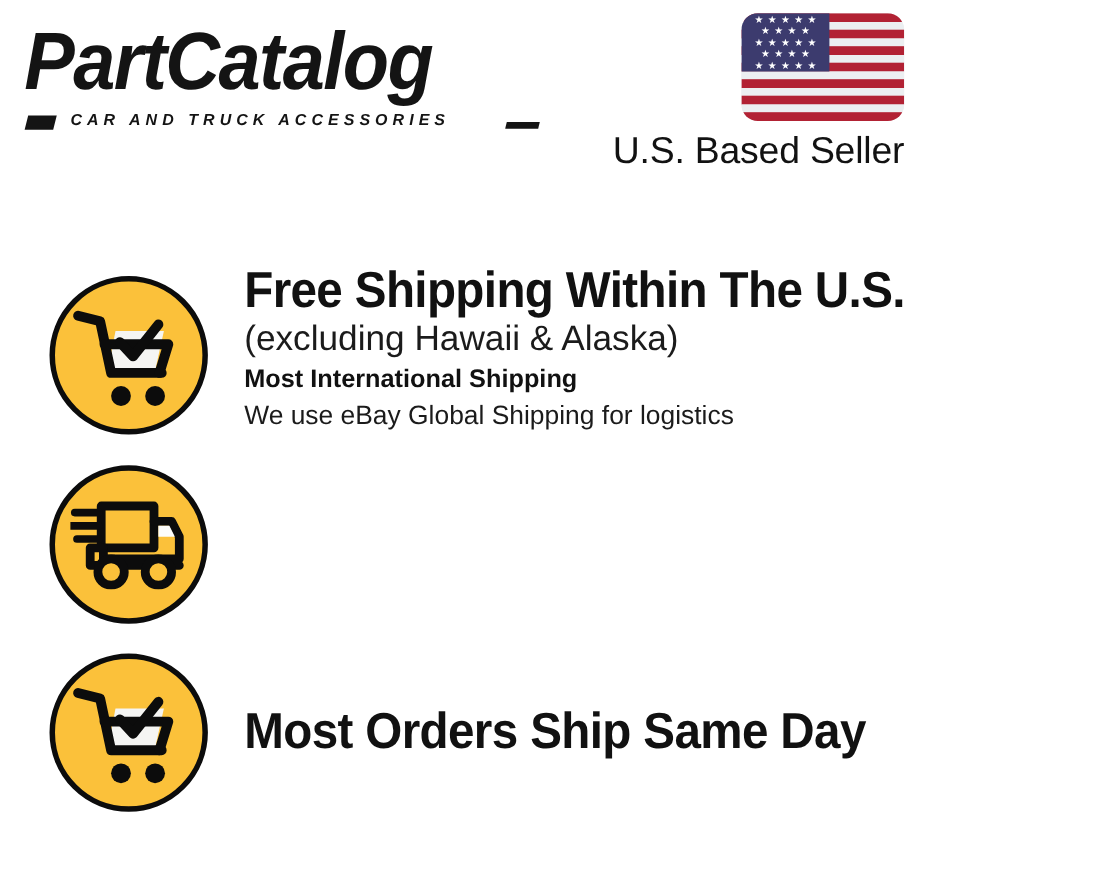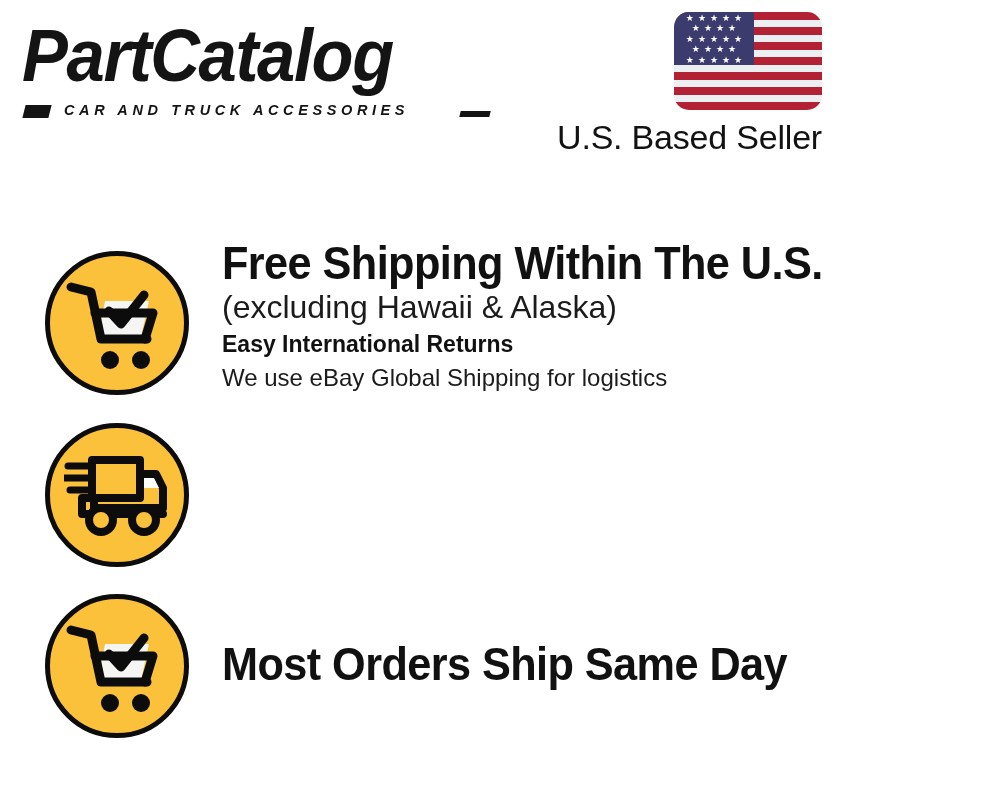--- a/index.html
+++ b/index.html
@@ -309,21 +309,21 @@
         <path d="M6 12 L26 17 L36 64 L82 64" fill="none" stroke="#0c0c0c" stroke-width="9" stroke-linecap="round" stroke-linejoin="round"></path>
         <path d="M30 38 L88 38 L80 64" fill="none" stroke="#0c0c0c" stroke-width="9" stroke-linecap="round" stroke-linejoin="round"></path>
         <path d="M44 36 L56 49 L79 20" fill="none" stroke="#0c0c0c" stroke-width="9" stroke-linecap="round" stroke-linejoin="round"></path>
         <circle cx="45" cy="85" r="9" fill="#0c0c0c"></circle>
         <circle cx="76" cy="85" r="9" fill="#0c0c0c"></circle>
       </svg>
     </div>
     <div class="feature-text">
       <div class="feature-title">Free Shipping Within The U.S.</div>
       <div class="feature-note">(excluding Hawaii &amp; Alaska)</div>
-      <div class="feature-sub-title">Easy International Returns</div>
+      <div class="feature-sub-title">Most International Shipping</div>
       <div class="feature-sub-note">We use eBay Global Shipping for logistics</div>
     </div>
   </div>
 
   <div class="feature-row" data-row="1">
     <div class="feature-icon">
       <svg width="106" height="82" viewBox="0 0 106 82" aria-hidden="true">
         <rect x="28" y="6" width="48" height="38" fill="none" stroke="#0c0c0c" stroke-width="8" stroke-linejoin="round"></rect>
         <path d="M76 20 L92 20 L99 34 L99 54 L30 54 L30 44" fill="none" stroke="#0c0c0c" stroke-width="8" stroke-linejoin="round" stroke-linecap="round"></path>
         <polygon points="80,24 90,24 95,34 80,34" fill="#fdfdfb"></polygon>

